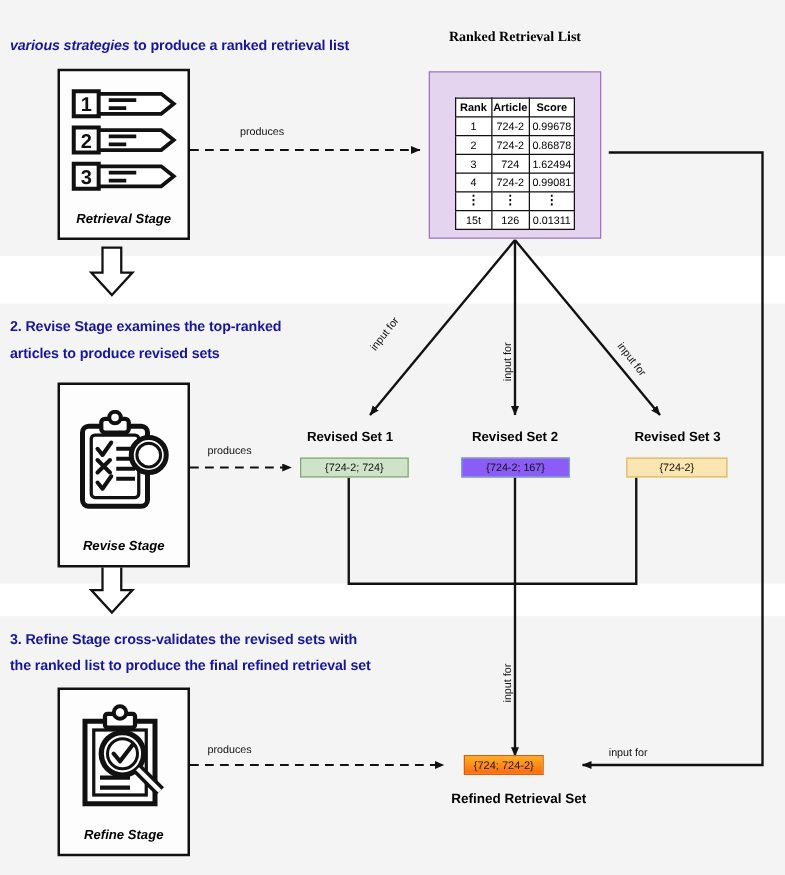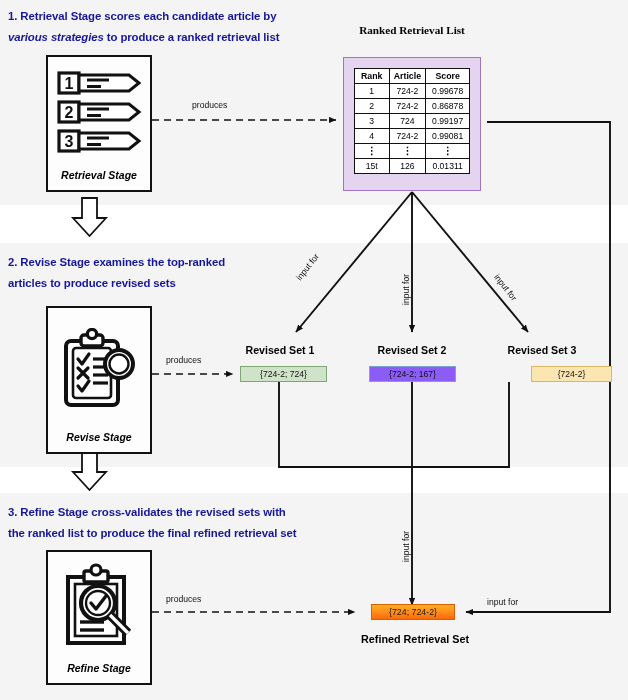--- a/index.html
+++ b/index.html
@@ -54,21 +54,21 @@
   
   .rrl-title{
     position:absolute;font-size:11.2px;font-weight:bold;color:#000;
     text-align:center;white-space:nowrap;
   }
   .rrl-frame{
     position:absolute;
     background:#e4d4f0;
     border:1.5px solid #9f74c0;
     box-sizing:border-box;
-    padding:10px;
+    padding:20px;
   }
   table.rrl{
     border-collapse:collapse;
     background:#fff;
     width:100%;
     table-layout:fixed;
   }
   table.rrl th, table.rrl td{
     border:1px solid #111;
     font-size:8.6px;
@@ -160,21 +160,21 @@
     <path d="M279,382 L279,467 L509,467 L509,382" fill="none" stroke="#111" stroke-width="1.9"></path>
 
     <line x1="412" y1="382" x2="412" y2="605" stroke="#111" stroke-width="1.9" marker-end="url(#ah)"></line>
 
     <path d="M487,122 L610,122 L610,612 L466,612" fill="none" stroke="#111" stroke-width="1.9" marker-end="url(#ah)"></path>
 
     <line x1="152" y1="612" x2="355" y2="612" stroke="#111" stroke-width="1.6" stroke-dasharray="7,5" marker-end="url(#ah)"></line>
   </svg>
 
   <div class="heading" style="left:8px;top:6px;width:330px;">
-    <span>1. Retrieval Stage scores each candidate article by</span><br>
+    <br>
     <i>various strategies</i><span> to produce a ranked retrieval list</span>
   </div>
 
   <div class="stage-card" style="left:46px;top:55px;width:106px;height:137px;">
     <div class="icon-wrap">
       <svg width="92" height="88" viewBox="0 0 92 88">
 
         <rect x="6" y="4" width="20" height="20" fill="#fff" stroke="#111" stroke-width="3.2"></rect>
         <text x="16" y="20" font-family="Liberation Sans, sans-serif" font-size="16" font-weight="bold" text-anchor="middle" fill="#111">1</text>
         <path d="M26,6 L76,6 L86,14 L76,22 L26,22 Z" fill="#fff" stroke="#111" stroke-width="3"></path>
@@ -222,21 +222,21 @@
           <td>0.99678</td>
         </tr>
         <tr>
           <td>2</td>
           <td>724-2</td>
           <td>0.86878</td>
         </tr>
         <tr>
           <td>3</td>
           <td>724</td>
-          <td>0.99197</td>
+          <td>1.62494</td>
         </tr>
         <tr>
           <td>4</td>
           <td>724-2</td>
           <td>0.99081</td>
         </tr>
         <tr>
           <td class="vdots">⋮</td>
           <td class="vdots">⋮</td>
           <td class="vdots">⋮</td>
@@ -289,21 +289,21 @@
   <div class="edge-label rot-vert" style="left:401px;top:305px;">input for</div>
   <div class="edge-label rot-right" style="left:500px;top:272px;">input for</div>
 
   <div class="set-title" style="left:233px;top:344px;width:94px;">Revised Set 1</div>
   <div class="set-chip chip-green" style="left:240px;top:366px;width:87px;">{724-2; 724}</div>
 
   <div class="set-title" style="left:365px;top:344px;width:94px;">Revised Set 2</div>
   <div class="set-chip chip-blue" style="left:369px;top:366px;width:87px;">{724-2; 167}</div>
 
   <div class="set-title" style="left:495px;top:344px;width:94px;">Revised Set 3</div>
-  <div class="set-chip chip-yellow" style="left:531px;top:366px;width:81px;">{724-2}</div>
+  <div class="set-chip chip-yellow" style="left:501px;top:366px;width:81px;">{724-2}</div>
 
   <div class="heading" style="left:8px;top:502px;width:350px;">
     <span>3. Refine Stage cross-validates the revised sets with</span><br>
     <span>the ranked list to produce the final refined retrieval set</span>
   </div>
 
   <div class="stage-card" style="left:46px;top:550px;width:106px;height:135px;">
     <div class="icon-wrap">
       <svg width="82" height="88" viewBox="0 0 82 88">
 
@@ -326,16 +326,16 @@
       </svg>
     </div>
     <div class="stage-label">Refine Stage</div>
   </div>
 
   <div class="edge-label" style="left:166px;top:594px;">produces</div>
 
   <div class="edge-label rot-vert" style="left:401px;top:562px;">input for</div>
   <div class="edge-label" style="left:487px;top:597px;">input for</div>
 
-  <div class="set-chip chip-orange" style="left:371px;top:604px;width:84px;">{724; 724-2}</div>
+  <div class="set-chip chip-orange" style="left:371px;top:604px;width:64px;">{724; 724-2}</div>
   <div class="final-title" style="left:345px;top:633px;width:140px;">Refined Retrieval Set</div>
 
 </div>
 
 </body></html>

